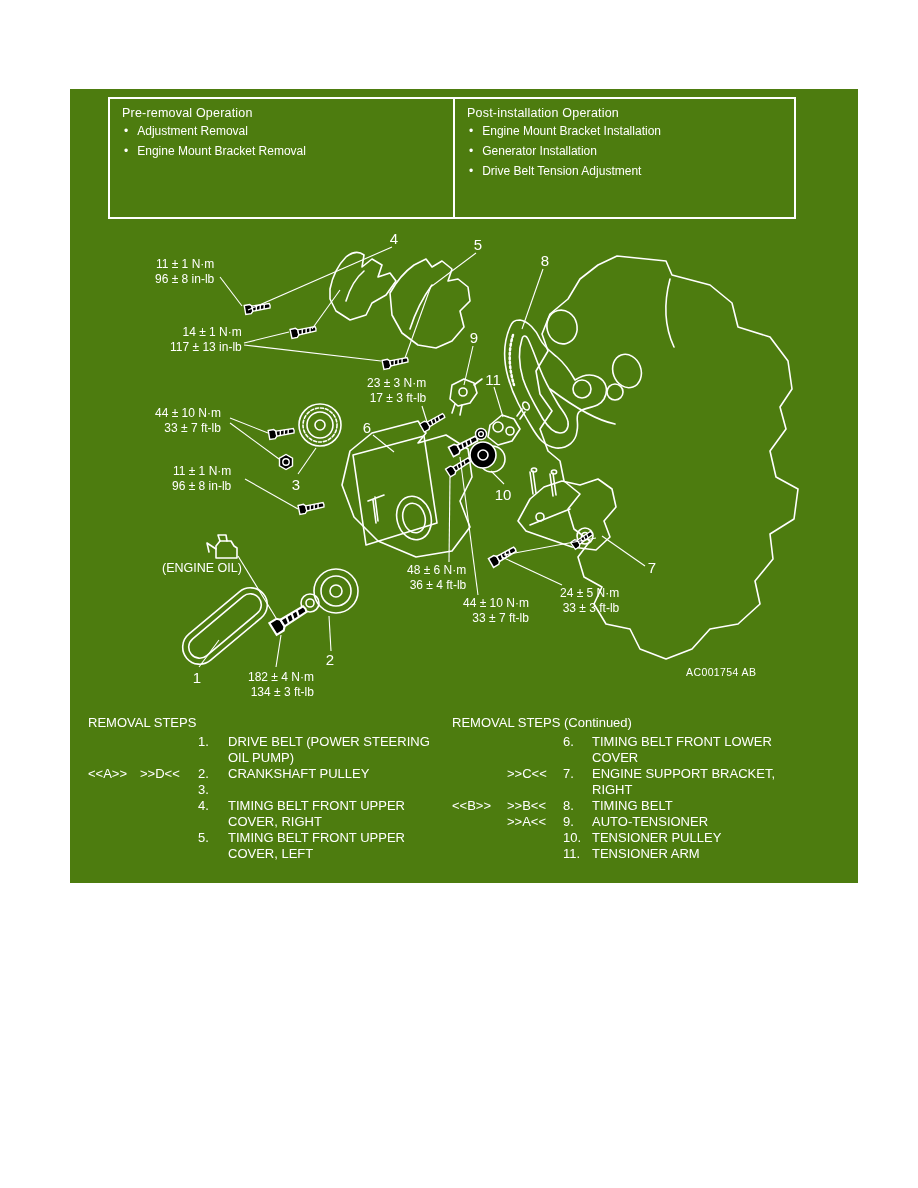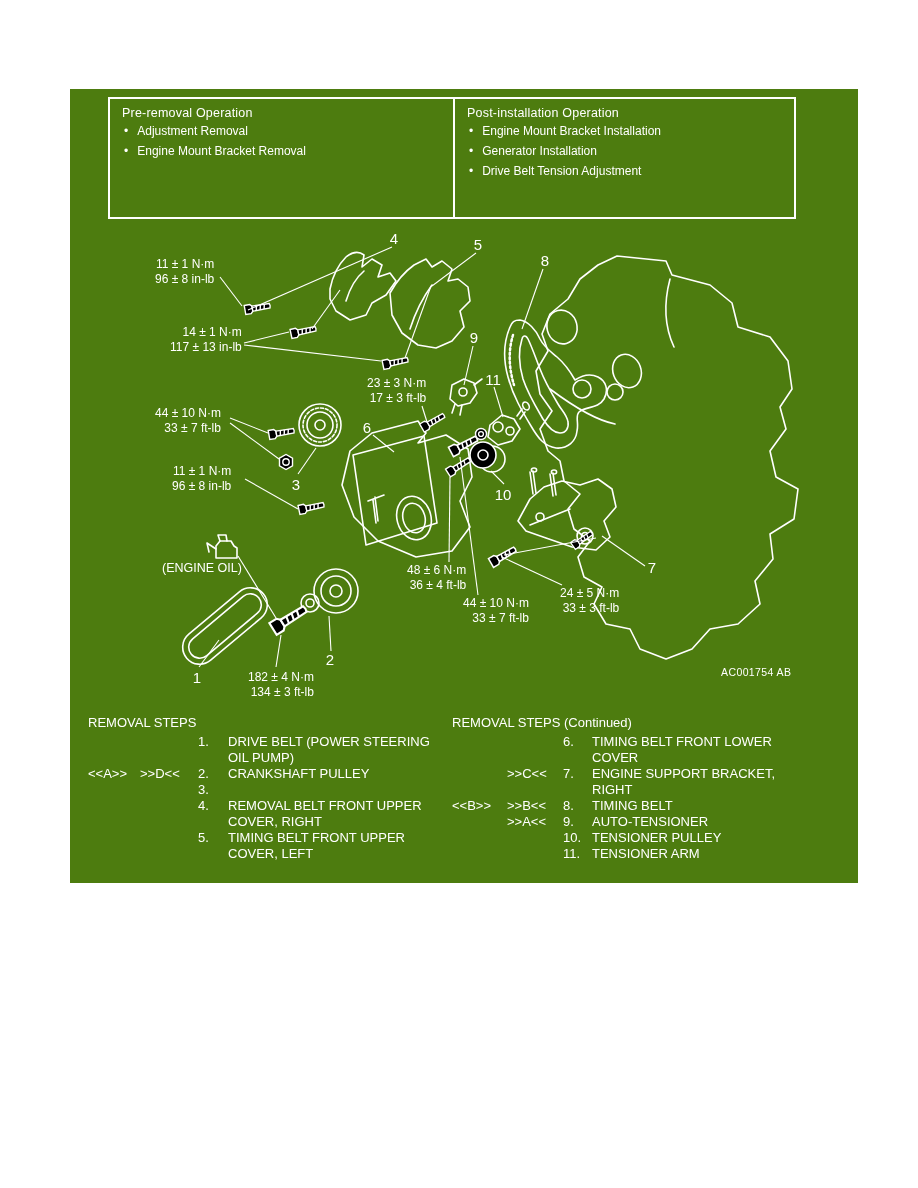--- a/index.html
+++ b/index.html
@@ -20,21 +20,21 @@
   .ops-list{list-style:none;margin:0;padding:0;}
   .ops-item{font-size:12px;margin-top:6px;}
   .ops-item:first-child{margin-top:4px;}
   .ops-item::before{content:"•";margin:0 9px 0 2px;}
 
   
   .tq{position:absolute;font-size:12px;line-height:14.5px;white-space:nowrap;}
   .tq span{display:block;text-align:right;}
   .oil-label{position:absolute;font-size:12.5px;white-space:nowrap;}
   .callout{position:absolute;font-size:15px;transform:translateX(-50%);}
-  .figcode{position:absolute;left:616px;top:577px;font-size:10.5px;letter-spacing:.4px;margin-left:35px;}
+  .figcode{position:absolute;left:616px;top:577px;font-size:10.5px;letter-spacing:.4px;}
 
   
   .steps{position:absolute;top:626px;font-size:13px;line-height:16px;}
   #steps-left{left:18px;width:362px;}
   #steps-right{left:382px;width:402px;}
   .steps-title{margin-bottom:3px;}
   .srow{display:flex;align-items:flex-start;}
   .c-m1{width:52px;flex:none;}
   .c-m2{width:58px;flex:none;}
   .c-num{width:30px;flex:none;}
@@ -312,21 +312,21 @@
     </div>
     <div class="srow">
       <span class="c-m1"></span>
       <span class="c-m2"></span>
       <span class="c-num">3.</span>
     </div>
     <div class="srow">
       <span class="c-m1"></span>
       <span class="c-m2"></span>
       <span class="c-num">4.</span>
-      <span class="c-txt">REMOVAL BELT FRONT UPPER COVER, RIGHT</span>
+      <span class="c-txt">TIMING BELT FRONT UPPER COVER, RIGHT</span>
     </div>
     <div class="srow">
       <span class="c-m1"></span>
       <span class="c-m2"></span>
       <span class="c-num">5.</span>
       <span class="c-txt">TIMING BELT FRONT UPPER COVER, LEFT</span>
     </div>
   </div>
 
   <div class="steps" id="steps-right">

